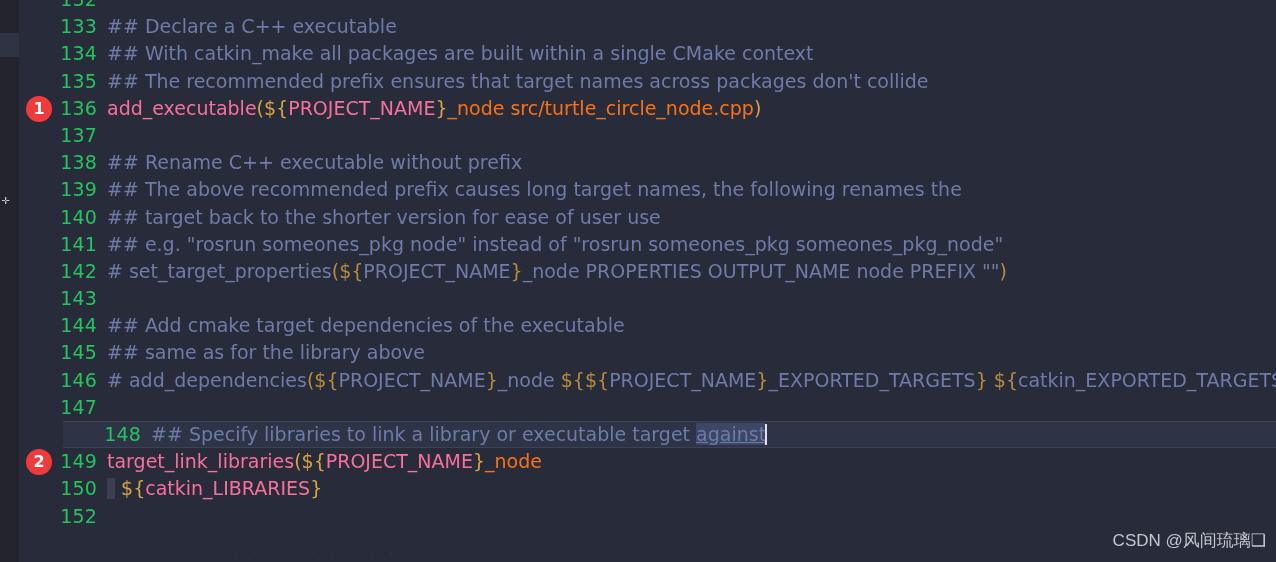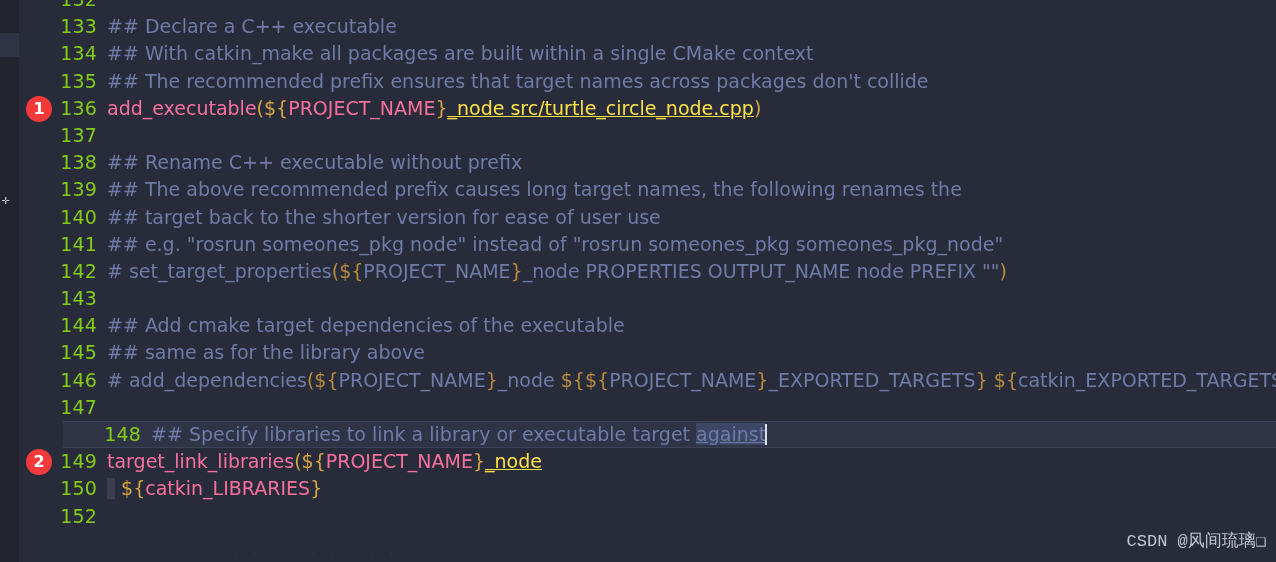--- a/index.html
+++ b/index.html
@@ -82,40 +82,40 @@
     box-shadow: inset 0 1px 0 0 #3c4257, inset 0 -1px 0 0 #3c4257;
     margin-left: 44px;
   }
 
   .gutter {
     position: absolute;
     left: 0;
     top: 0;
     width: 78px;
     text-align: right;
-    color: #84cc16;
+    color: #22c55e;
     font-size: 19px;
     font-family: "DejaVu Sans", "Liberation Sans", sans-serif;
     letter-spacing: 0.2px;
   }
 
   .content {
     position: absolute;
     left: 88px;
     top: 0;
     right: 0;
     white-space: pre;
   }
 
   
   .t-comment { color: #6f7ba8; }
   .t-func    { color: #f8719d; text-align: right; }
   .t-brace   { color: #d9a441; }
   .t-var     { color: #f8719d; }
-  .t-plain   { color: #fde047; text-decoration: underline; }
+  .t-plain   { color: #f97316; }
   .t-cmt-brace { color: #b98b3c; }
   .t-cmt-var  { color: #6f7ba8; }
 
   
   .sel {
     background: #3c4766;
     border-radius: 1px;
     text-decoration: underline;
   }
   .caret {
@@ -163,21 +163,21 @@
     white-space: pre;
   }
 
   
   .watermark {
     position: absolute;
     right: 10px;
     bottom: 10px;
     color: #c3c6cf;
     font-size: 17px;
-    font-family: Liberation Mono, monospace;
+    font-family: Liberation Sans, sans-serif;
     white-space: pre;
     z-index: 20;
   }
 </style>
 </head>
 <body>
 
 <div id="editor-root">
 
   <div class="activity-strip">

